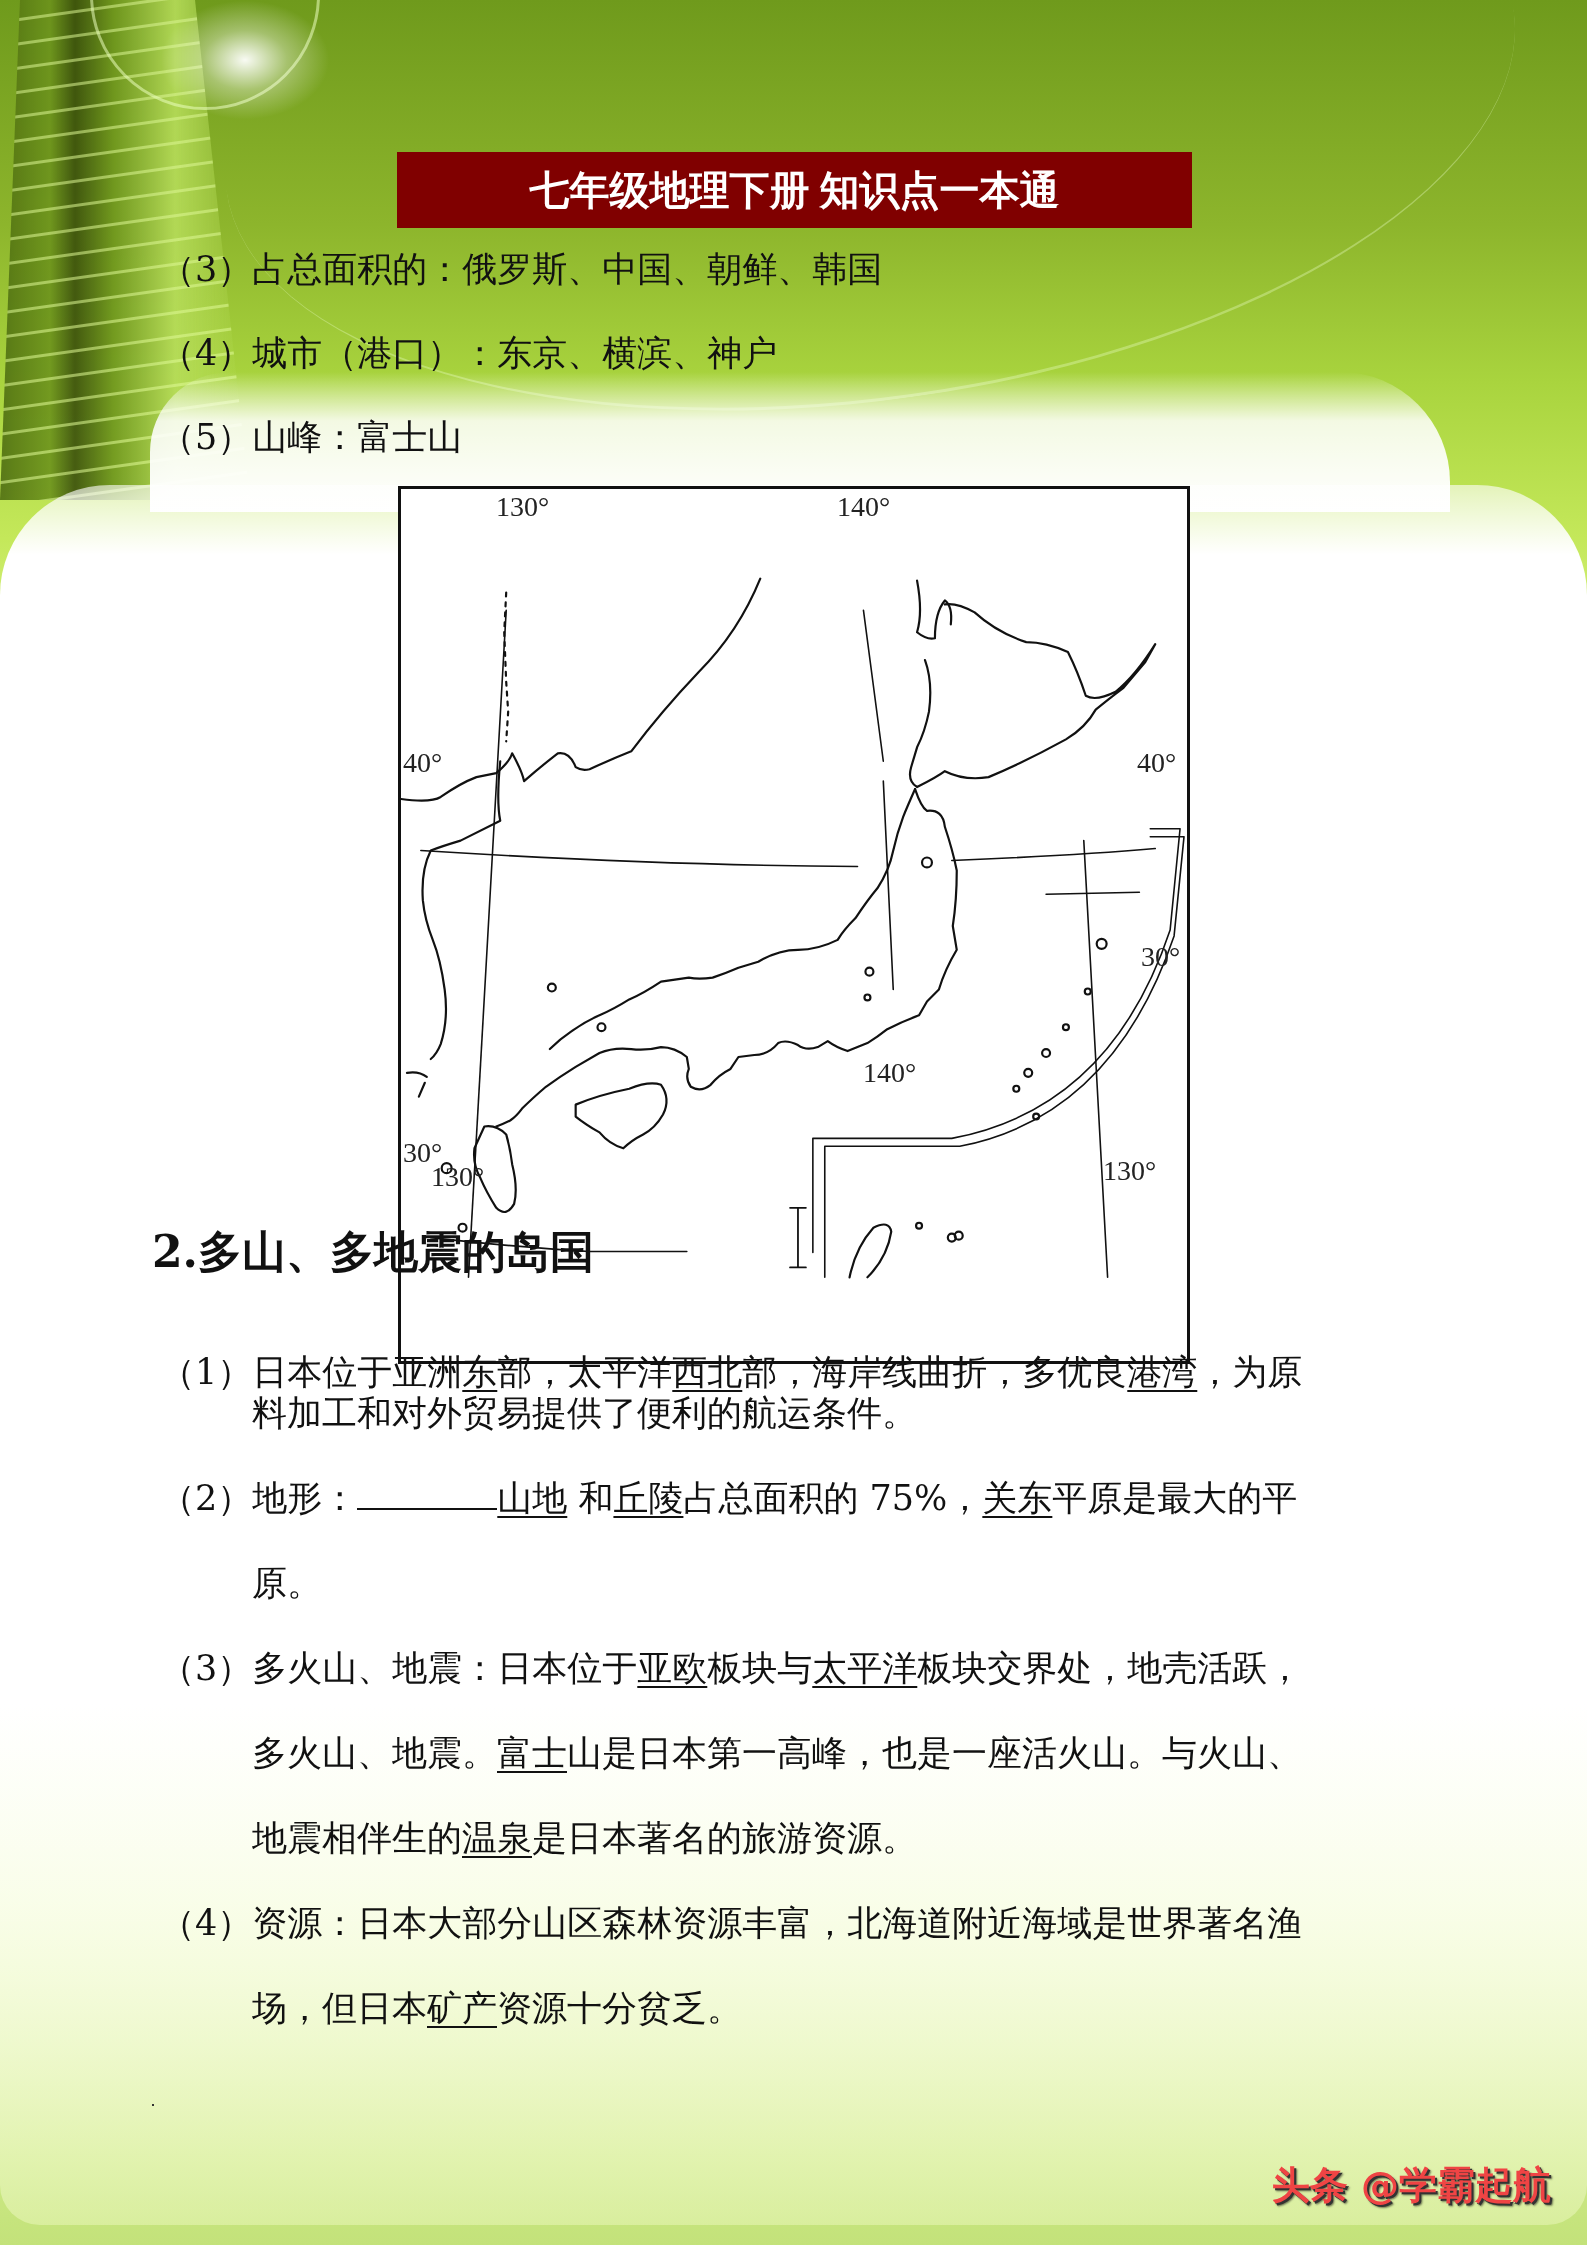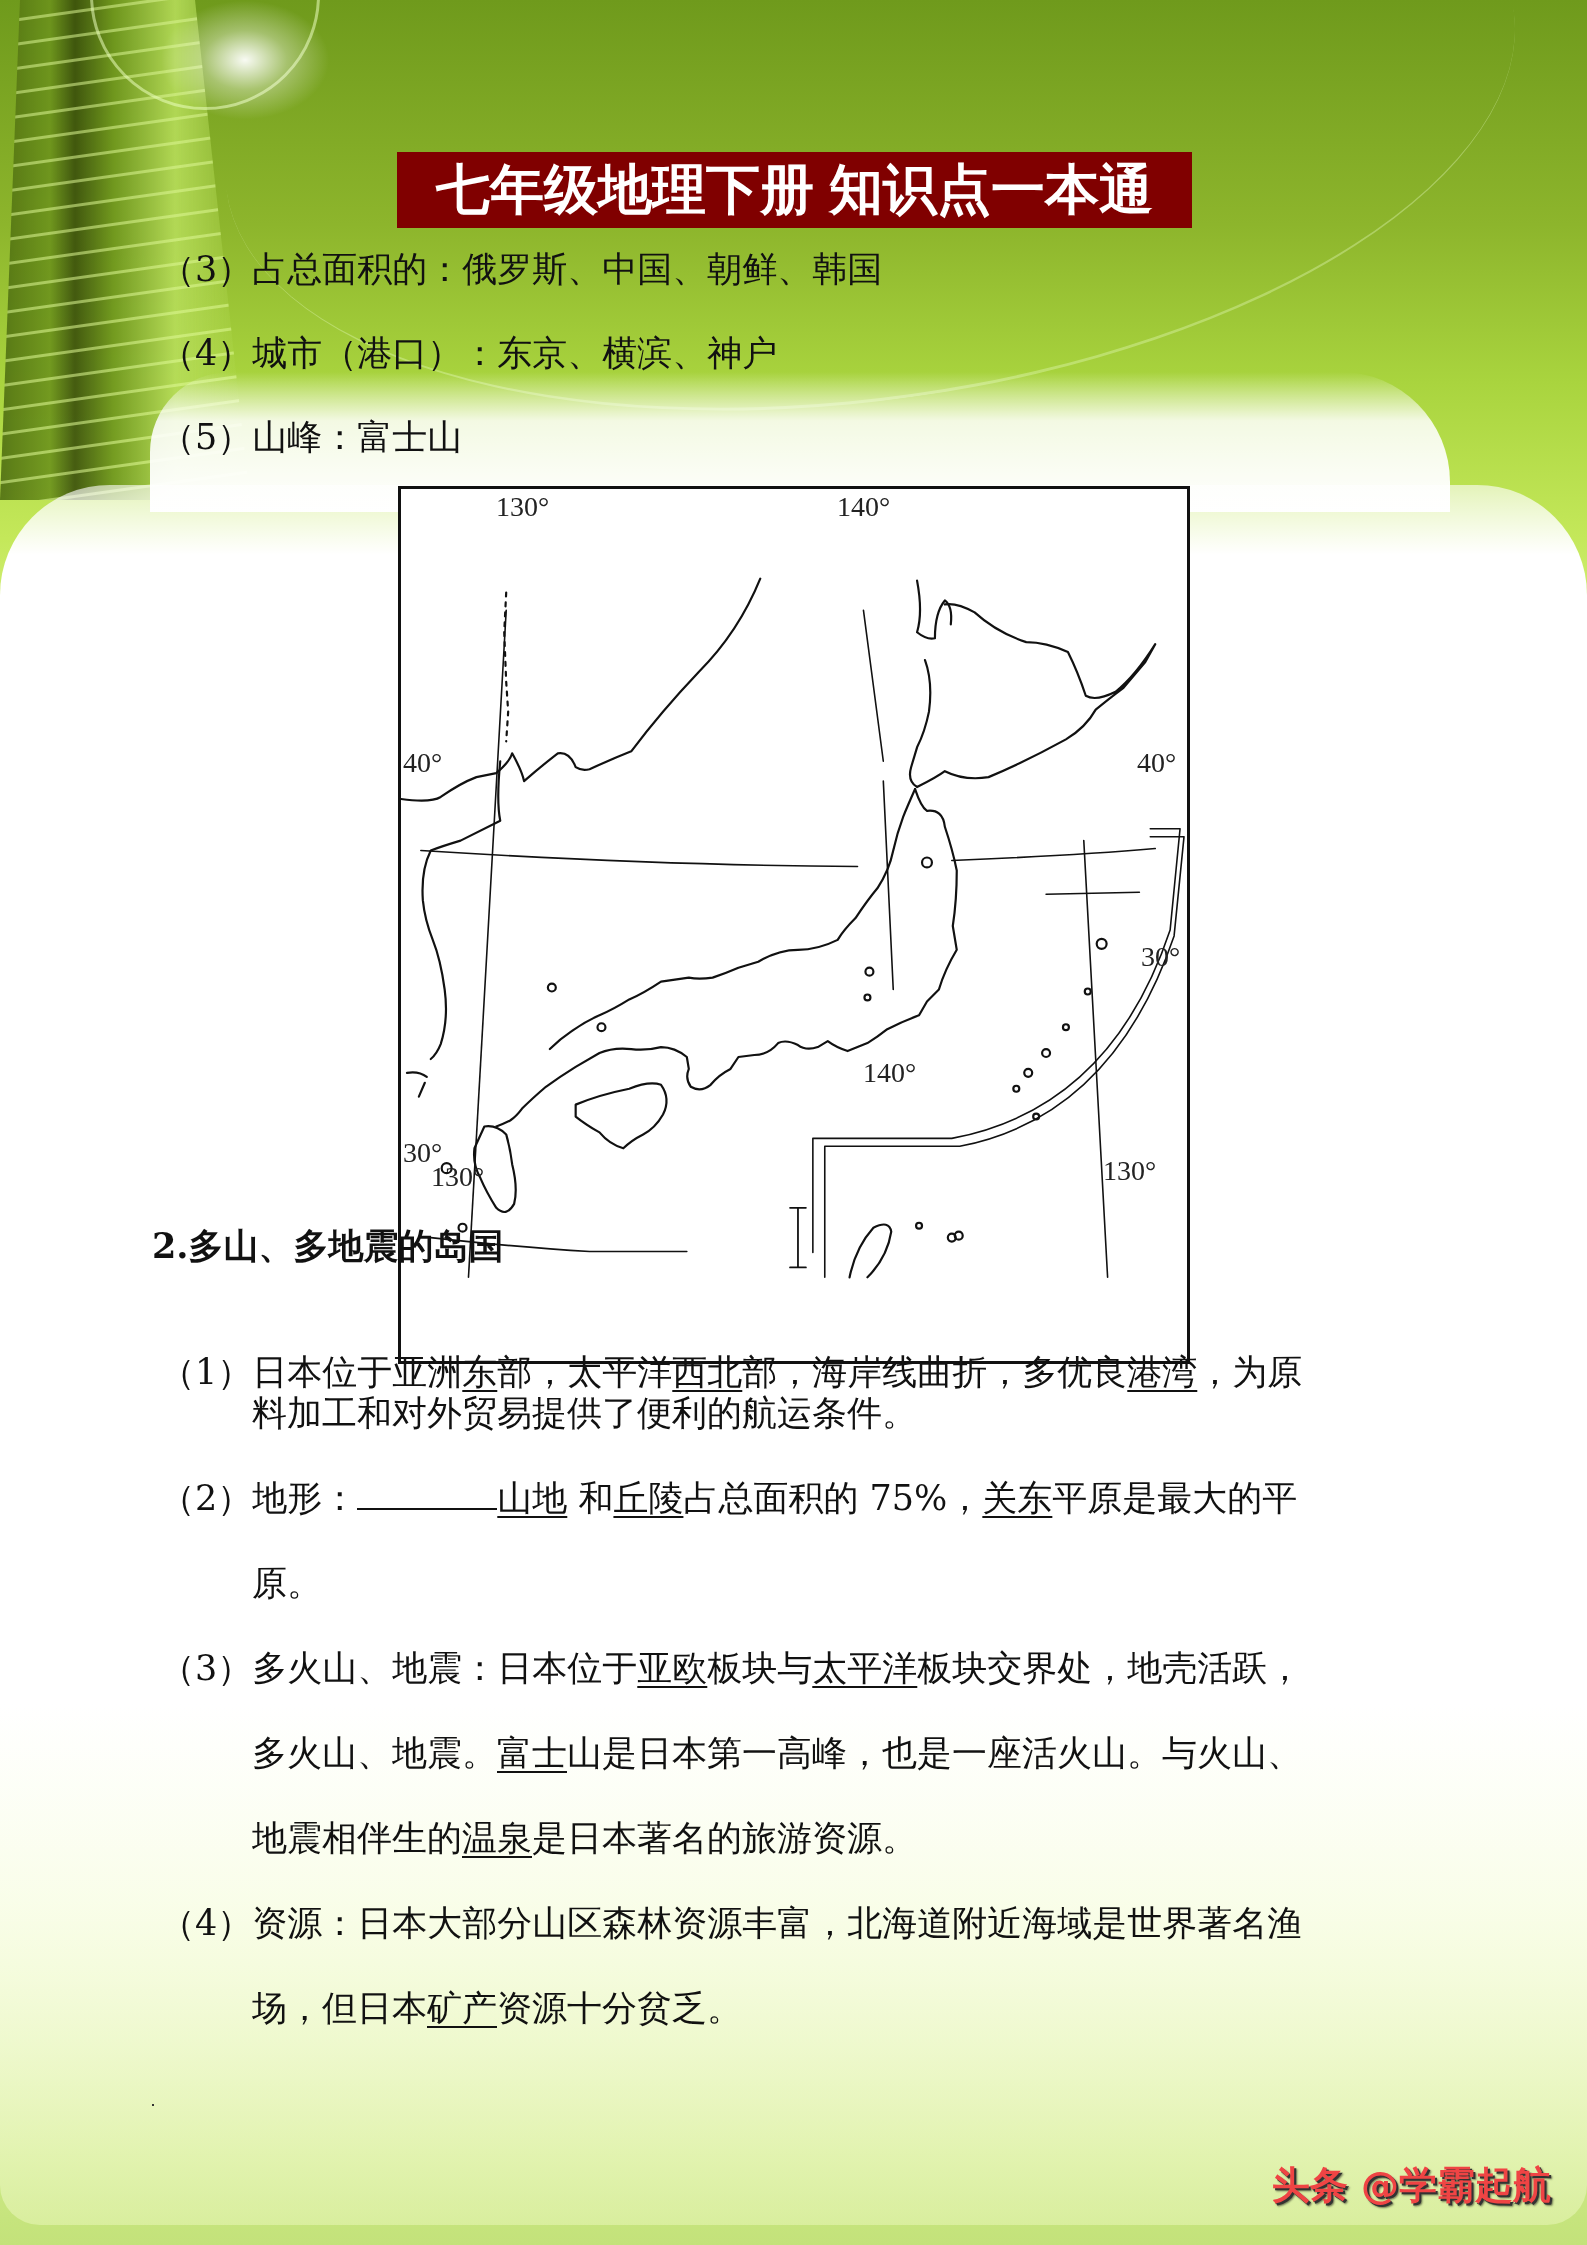--- a/index.html
+++ b/index.html
@@ -45,34 +45,34 @@
     border-bottom-left-radius: 40px; border-bottom-right-radius: 40px;
   }
 
   
   .title-box {
     position: absolute; left: 397px; top: 152px; width: 795px; height: 76px;
     background: #800000;
     display: flex; align-items: center; justify-content: center;
   }
   .title-box span {
-    color: #ffffff; font-size: 54px; font-weight: bold; letter-spacing: 0px;
-    font-family: Liberation Sans, sans-serif;
+    color: #ffffff; font-size: 40px; font-weight: bold; letter-spacing: 0px;
+    font-family: Liberation Serif, serif;
     white-space: nowrap;
   }
   .line {
     position: absolute; font-size: 35px; line-height: 42px; white-space: nowrap;
     font-family: "DejaVu Serif", serif;
   }
   .u { text-decoration: underline; text-underline-offset: 6px; text-decoration-thickness: 2px; }
   .blank {
     display: inline-block; width: 140px; border-bottom: 2px solid #111; height: 30px; vertical-align: baseline;
   }
   .section-heading {
-    position: absolute; left: 152px; top: 1223px; font-size: 35px; font-weight: bold;
+    position: absolute; left: 152px; top: 1223px; font-size: 44px; font-weight: bold;
     font-family: "DejaVu Serif", serif; white-space: nowrap;
   }
 
   
   .map-frame {
     position: absolute; left: 398px; top: 486px; width: 792px; height: 878px;
     border: 3px solid #111; background: #fff;
   }
   .map-frame svg { position: absolute; left: 0; top: 0; width: 100%; height: 100%; }
   .map-label {

